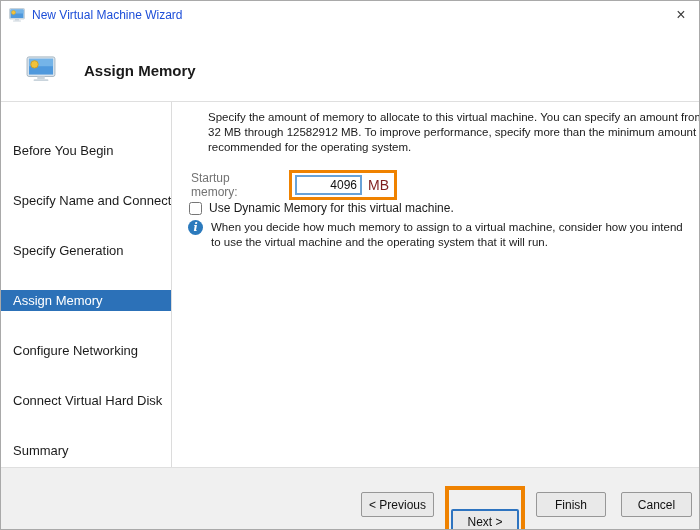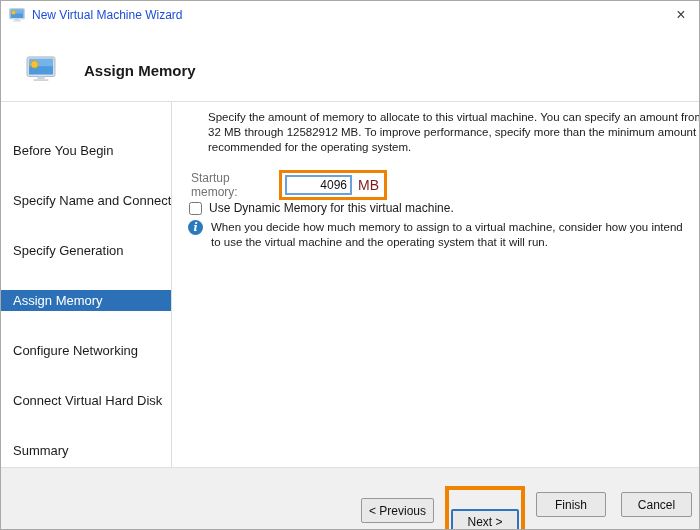--- a/index.html
+++ b/index.html
@@ -43,21 +43,21 @@
 
   .description {
     position:absolute; left:207px; top:109px; width:502px;
     font-size:11.5px; line-height:15px; color:#1b1b1b;
   }
 
   .startup-row { position:absolute; left:190px; top:169px; display:flex; align-items:center; }
   .startup-label { font-size:12px; color:#737373; width:84px; }
   .mem-highlight {
     border:3px solid #ef8200; display:flex; align-items:center;
-    padding:2px 5px 2px 3px; gap:6px; margin-left:4px;
+    padding:2px 5px 2px 3px; gap:6px; margin-left:14px;
   }
   .mem-input {
     width:60px; height:16px; border:2px solid #68a2d8; background:#fff;
     font-family:"Liberation Sans", sans-serif; font-size:12px; color:#111;
     text-align:right; padding:0 3px 0 0; outline:none;
   }
   .mem-unit { font-size:14px; color:#7f1d1d; }
 
   .checkbox-row { position:absolute; left:188px; top:200px; display:flex; align-items:center; gap:7px; }
   .dyn-checkbox { width:13px; height:13px; margin:0; }
@@ -75,21 +75,21 @@
   .footer {
     position:absolute; left:0; top:466px; width:700px; height:64px;
     background:#f0f0f0; border-top:1px solid #dfdfdf; box-sizing:border-box;
   }
   .btn {
     position:absolute; top:491px; height:25px; box-sizing:border-box;
     background:#e9e9e9; border:1px solid #979797; border-radius:2px;
     font-family:"Liberation Sans", sans-serif; font-size:12px; color:#111;
     padding:0; text-align:center; cursor:default;
   }
-  .btn-prev   { left:360px; width:73px;margin-top:6px; }
+  .btn-prev   { left:360px; width:73px; }
   .btn-finish { left:535px; width:70px; }
   .btn-cancel { left:620px; width:71px; }
   .next-highlight {
     position:absolute; left:444px; top:485px;
     border:4px solid #ef8200; padding:2px; line-height:0;
   }
   .btn-next {
     position:static; display:inline-block; width:68px; height:25px; box-sizing:border-box;
     background:#e9e9e9; border:2px solid #2e74c0; border-radius:2px;
     font-family:"Liberation Sans", sans-serif; font-size:12px; color:#111;

